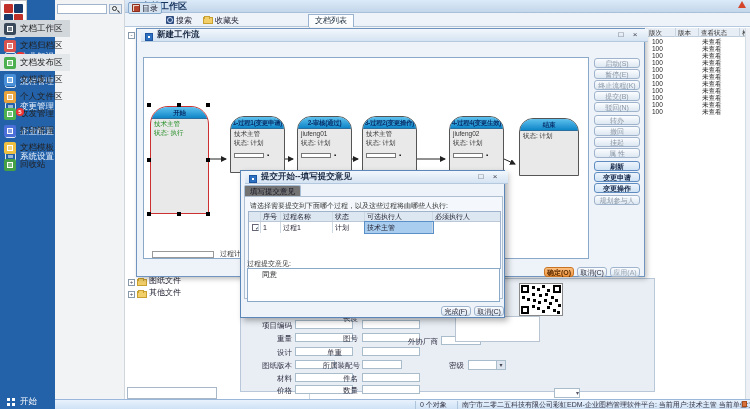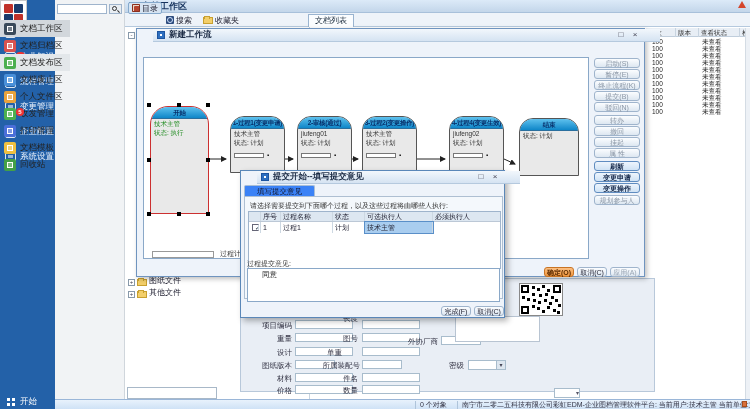--- a/index.html
+++ b/index.html
@@ -66,21 +66,21 @@
 
 .form-win{left:240px;top:278px;width:415px;height:114px;background:#e9eef5;border:1px solid #b8c8da}
 .flabel{position:absolute;font-size:7.5px;color:#334;text-align:right;line-height:9px;white-space:nowrap}
 .fin{position:absolute;height:9px;background:#fff;border:1px solid #a8bccc}
 .combo{position:absolute;height:10px;background:#fff;border:1px solid #a8bccc;font-size:6px;color:#445}
 .combo i{position:absolute;right:0;top:0;width:9px;height:8px;background:#dde6ef;border-left:1px solid #a8bccc;font-style:normal;font-size:6px;line-height:8px;text-align:center}
 .preview-box{left:455px;top:316px;width:85px;height:26px;background:#fff;border:1px solid #b8c4d2}
 .mini-combo{left:554px;top:388px;width:26px;height:10px;background:#fff;border:1px solid #a8bccc;font-size:6px;line-height:9px;text-align:right;color:#556}
 
 .wf{left:136px;top:28px;width:509px;height:249px;background:#eef3fa;border:1px solid #6f94bf;box-shadow:2px 2px 5px rgba(0,0,0,.25)}
-.wf-title{position:absolute;left:16px;top:0;width:100%;height:13px;background:linear-gradient(#f2f7fc,#d5e3f2);border-bottom:1px solid #b5c9de;display:flex;align-items:center}
+.wf-title{position:absolute;left:4px;top:0;width:100%;height:13px;background:linear-gradient(#f2f7fc,#d5e3f2);border-bottom:1px solid #b5c9de;display:flex;align-items:flex-end}
 .wf-ico{width:8px;height:8px;background:#2d6fc0;border:1px solid #1c54a0;margin:0 4px;position:relative}
 .wf-ico::after{content:"";position:absolute;inset:2px;background:#fff}
 .wf-title b{font-size:8.5px;color:#1a2a44;font-weight:bold}
 .winctl{position:absolute;top:1px;width:14px;height:10px;font-size:8px;line-height:10px;text-align:center;color:#445;cursor:pointer}
 .tabs{position:absolute;left:2px;top:13px;height:12px;display:flex;align-items:flex-end}
 .tab{height:11px;background:#dce8f4;border:1px solid #a8bed6;border-bottom:none;font-size:7.5px;color:#334;line-height:11px;padding:0 4px;margin-right:1px;border-radius:2px 2px 0 0;cursor:pointer}
 .tab.active{background:#fdfeff;font-weight:bold;color:#112;height:12px}
 .canvas{position:absolute;left:6px;top:28px;width:446px;height:202px;background:#fff;border:1px solid #8aa8c8}
 .node{position:absolute;border:1px solid #555;border-radius:14px 14px 0 0;background:#e9e9e9;overflow:hidden}
 .node-h{height:12px;background:linear-gradient(#5ec1ee,#0f86c8);color:#07306b;font-weight:bold;font-size:6.5px;text-align:center;line-height:12px;border-bottom:1px solid #2a6f9e;letter-spacing:-.3px;white-space:nowrap}
@@ -93,21 +93,21 @@
 .handle{position:absolute;width:4px;height:4px;background:#000}
 .legend-bar{position:absolute;height:7px;border:1px solid #999}
 .legend-txt{position:absolute;font-size:7px;color:#333;line-height:8px}
 .sbtn{position:absolute;left:457px;width:46px;height:10px;border:1px solid #9fb4cc;border-radius:3px;background:linear-gradient(#fbfdff,#dde7f1);font-size:7px;color:#8b97a6;text-align:center;line-height:9px;cursor:default}
 .sbtn.en{color:#15284a;font-weight:bold;border-color:#5f8cc0;background:linear-gradient(#eef5fd,#cfe2f4);cursor:pointer}
 .fbtn{position:absolute;top:238px;width:30px;height:10px;border:1px solid #9fb4cc;border-radius:3px;background:linear-gradient(#fbfdff,#dde7f1);font-size:7px;color:#223;text-align:center;line-height:9px;cursor:pointer}
 .fbtn.primary{background:linear-gradient(#fcc083,#f1973f);border-color:#c87424;color:#5d2c00;font-weight:bold}
 .fbtn.dis{color:#9aa6b4;cursor:default}
 
 .dlg{left:240px;top:170px;width:265px;height:148px;background:#eef3fa;border:1px solid #5a87b8;box-shadow:3px 3px 6px rgba(0,0,0,.3)}
-.dlg-tab{position:absolute;left:3px;top:14px;height:11px;background:#3b82f6;border:1px solid #a8bed6;border-bottom:none;font-size:7.5px;line-height:11px;padding:0 12px;border-radius:2px 2px 0 0;color:#112}
+.dlg-tab{position:absolute;left:3px;top:14px;height:11px;background:#737373;border:1px solid #a8bed6;border-bottom:none;font-size:7.5px;line-height:11px;padding:0 5px;border-radius:2px 2px 0 0;color:#112}
 .dlg-body{position:absolute;left:3px;top:25px;width:259px;height:103px;background:#f4f8fc;border:1px solid #aebfd2}
 .instr{position:absolute;left:5px;top:4px;font-size:7px;color:#333;white-space:nowrap}
 .gtable{position:absolute;left:3px;top:14px;width:253px;height:58px;background:#fff;border:1px solid #9fb4cc}
 .ghead{display:flex;height:10px;background:#dde7f1;border-bottom:1px solid #bcc8d6;font-size:7px;color:#223;line-height:10px}
 .ghead span,.grow span{border-right:1px solid #cdd8e2;padding-left:2px;white-space:nowrap;overflow:hidden}
 .grow{display:flex;height:11px;font-size:7px;color:#223;line-height:11px}
 .c-cb{width:12px;flex:none;display:flex;align-items:center;justify-content:center}
 .c-seq{width:20px;flex:none}
 .c-name{width:52px;flex:none}
 .c-st{width:32px;flex:none}

